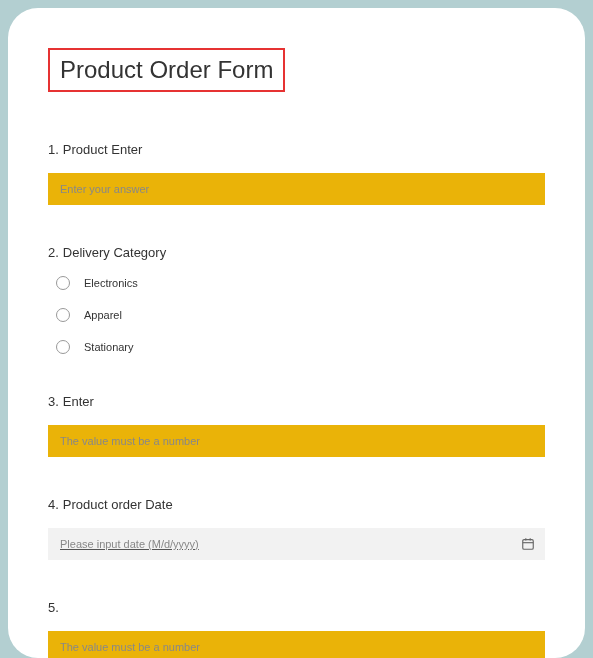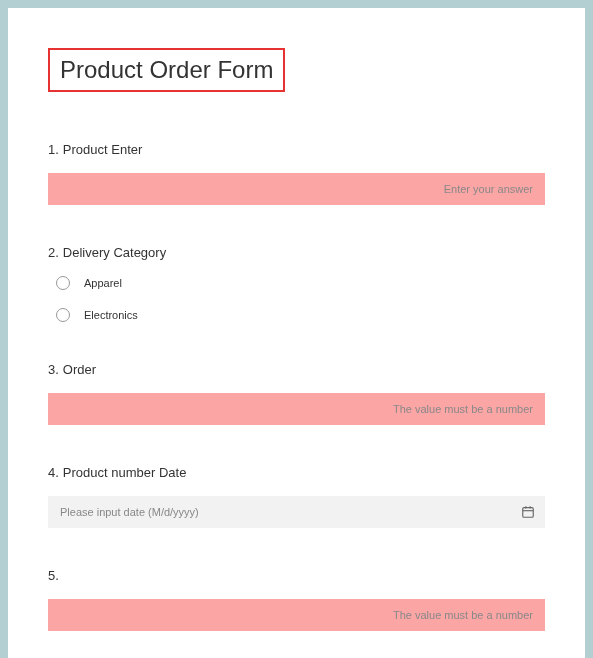--- a/index.html
+++ b/index.html
@@ -9,20 +9,21 @@
       width: 593px;
       height: 658px;
       overflow: hidden;
       padding: 8px 8px 0 8px;
     }
     .form-container {
       background: #ffffff;
       width: 100%;
       height: 100%;
       padding: 40px 40px 36px 40px;
+      border-radius: 30px;
     }
     .form-title {
       font-size: 24px;
       font-weight: 400;
       color: #333;
       padding: 6px 10px;
       display: inline-block;
       border: 2px solid #e63232;
       margin-bottom: 50px;
       min-width: 220px;
@@ -33,41 +34,41 @@
     .question-label {
       font-size: 13px;
       color: #333;
       margin-bottom: 16px;
       display: flex;
       gap: 4px;
     }
     .q-num { flex-shrink: 0; }
     .text-input {
       width: 100%;
-      background: #fca5a5;
+      background: #eab308;
       border: none;
       padding: 10px 12px;
       font-size: 11px;
       color: #555;
       outline: none;
-      text-align: right;
     }
     .text-input::placeholder { color: #888; }
     .date-input-wrap {
       position: relative;
       width: 100%;
     }
     .date-input {
       width: 100%;
       background: #f2f2f2;
       border: none;
       padding: 10px 36px 10px 12px;
       font-size: 11px;
       color: #555;
       outline: none;
+      text-decoration: underline;
     }
     .date-input::placeholder { color: #888; }
     .calendar-icon {
       position: absolute;
       right: 10px;
       top: 50%;
       transform: translateY(-50%);
       width: 14px;
       height: 14px;
       stroke: #666;
@@ -111,41 +112,45 @@
   </div>
 
   <div class="question">
     <div class="question-label">
       <span class="q-num">2.</span>
       <span>Delivery Category</span>
     </div>
     <div class="options">
       <div class="option">
         <span class="radio"></span>
+        <span class="option-label">Electronics</span>
+      </div>
+      <div class="option">
+        <span class="radio"></span>
         <span class="option-label">Apparel</span>
       </div>
       <div class="option">
         <span class="radio"></span>
-        <span class="option-label">Electronics</span>
+        <span class="option-label">Stationary</span>
       </div>
     </div>
   </div>
 
   <div class="question">
     <div class="question-label">
       <span class="q-num">3.</span>
-      <span>Order</span>
+      <span>Enter</span>
     </div>
     <input type="text" class="text-input" placeholder="The value must be a number" style="">
   </div>
 
   <div class="question">
     <div class="question-label">
       <span class="q-num">4.</span>
-      <span>Product number Date</span>
+      <span>Product order Date</span>
     </div>
     <div class="date-input-wrap">
       <input type="text" class="date-input" placeholder="Please input date (M/d/yyyy)" style="">
       <svg class="calendar-icon" viewBox="0 0 16 16">
         <rect x="2" y="3" width="12" height="11" rx="1.5"></rect>
         <line x1="2" y1="6.5" x2="14" y2="6.5"></line>
         <line x1="5.5" y1="1.5" x2="5.5" y2="4"></line>
         <line x1="10.5" y1="1.5" x2="10.5" y2="4"></line>
       </svg>
     </div>

